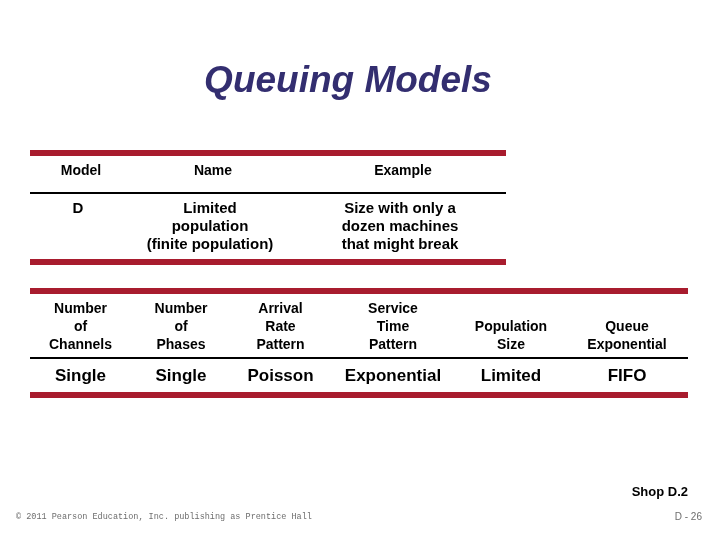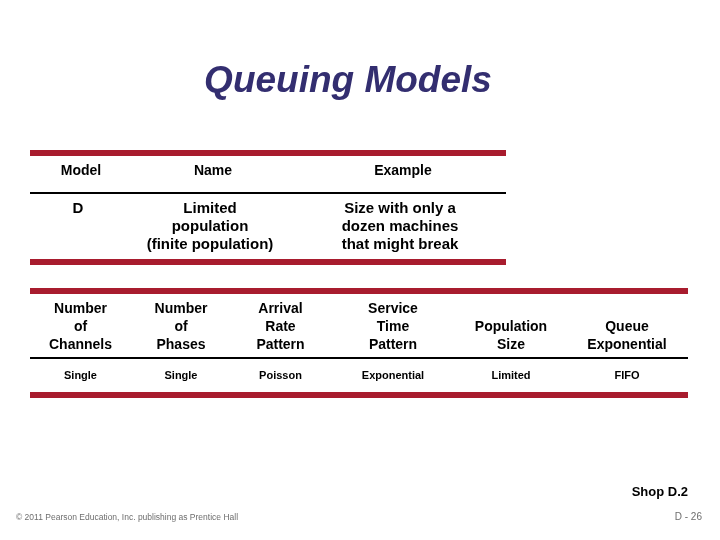--- a/index.html
+++ b/index.html
@@ -88,21 +88,21 @@
   }
   #table-characteristics .hdr-cell {
     font-size: 14px;
     line-height: 18px;
     padding: 5px 3px 4px 3px;
     text-align: center;
     vertical-align: bottom;
     border-bottom: 2px solid #000000;
   }
   #table-characteristics .body-cell {
-    font-size: 11px;
+    font-size: 17px;
     line-height: 19px;
     padding: 7px 3px 7px 3px;
     text-align: center;
   }
   #table-characteristics .rule-bottom {
     height: 6px;
     background: #A81C2E;
   }
   .c1 { width: 101px; }
   .c2 { width: 100px; }
@@ -123,20 +123,21 @@
     color: #000000;
     white-space: nowrap;
   }
   .copyright {
     position: absolute;
     left: 16px;
     top: 512px;
     font-size: 8.5px;
     color: #6e6e6e;
     white-space: nowrap;
+    font-family: Liberation Mono, monospace;
   }
   .page-number {
     position: absolute;
     right: 18px;
     top: 511px;
     font-size: 10px;
     color: #6e6e6e;
     white-space: nowrap;
   }
 </style>

